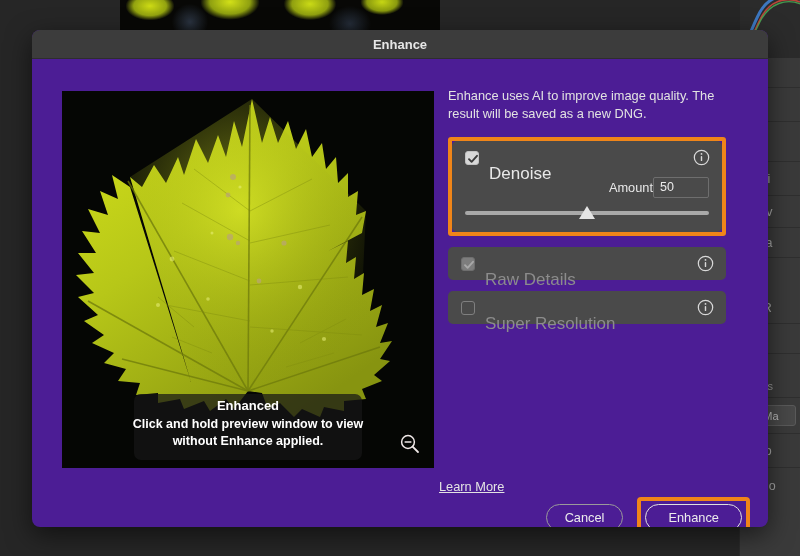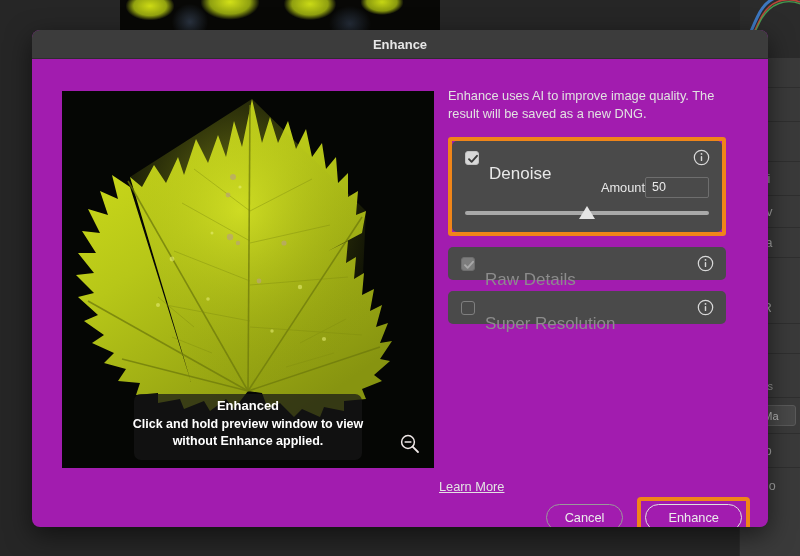--- a/index.html
+++ b/index.html
@@ -78,21 +78,21 @@
     font-size: 11px;
     display: flex; align-items: center; justify-content: center;
   }
   #rp-chevron { color: #9a9a9a; font-size: 12px; margin-right: 4px; }
 
   
   #modal {
     position: absolute;
     left: 32px; top: 30px;
     width: 736px; height: 497px;
-    background: #a21caf;
+    background: #4c1d95;
     border-radius: 8px;
     box-shadow: 0 8px 26px rgba(0,0,0,0.55);
     overflow: hidden;
   }
   #titlebar {
     height: 28px;
     background: #3c3c3c;
     border-bottom: 1px solid #2e2e2e;
     display: flex;
     align-items: center;
@@ -215,21 +215,21 @@
   
   .slider-block { padding: 0 13px 12px 13px; }
   .slider-head {
     display: flex;
     align-items: center;
     justify-content: flex-end;
     height: 26px;
   }
   .slider-label { color: #e8e8e8; font-size: 12.8px; }
   .amount-box {
-    width: 64px; height: 21px;
+    width: 56px; height: 21px;
     background: #4a4a4a;
     border: 1px solid #6e6e6e;
     border-radius: 2px;
     color: #eaeaea;
     font-size: 12.5px;
     display: flex;
     align-items: center;
     padding-left: 6px;
     box-sizing: border-box;
   }

